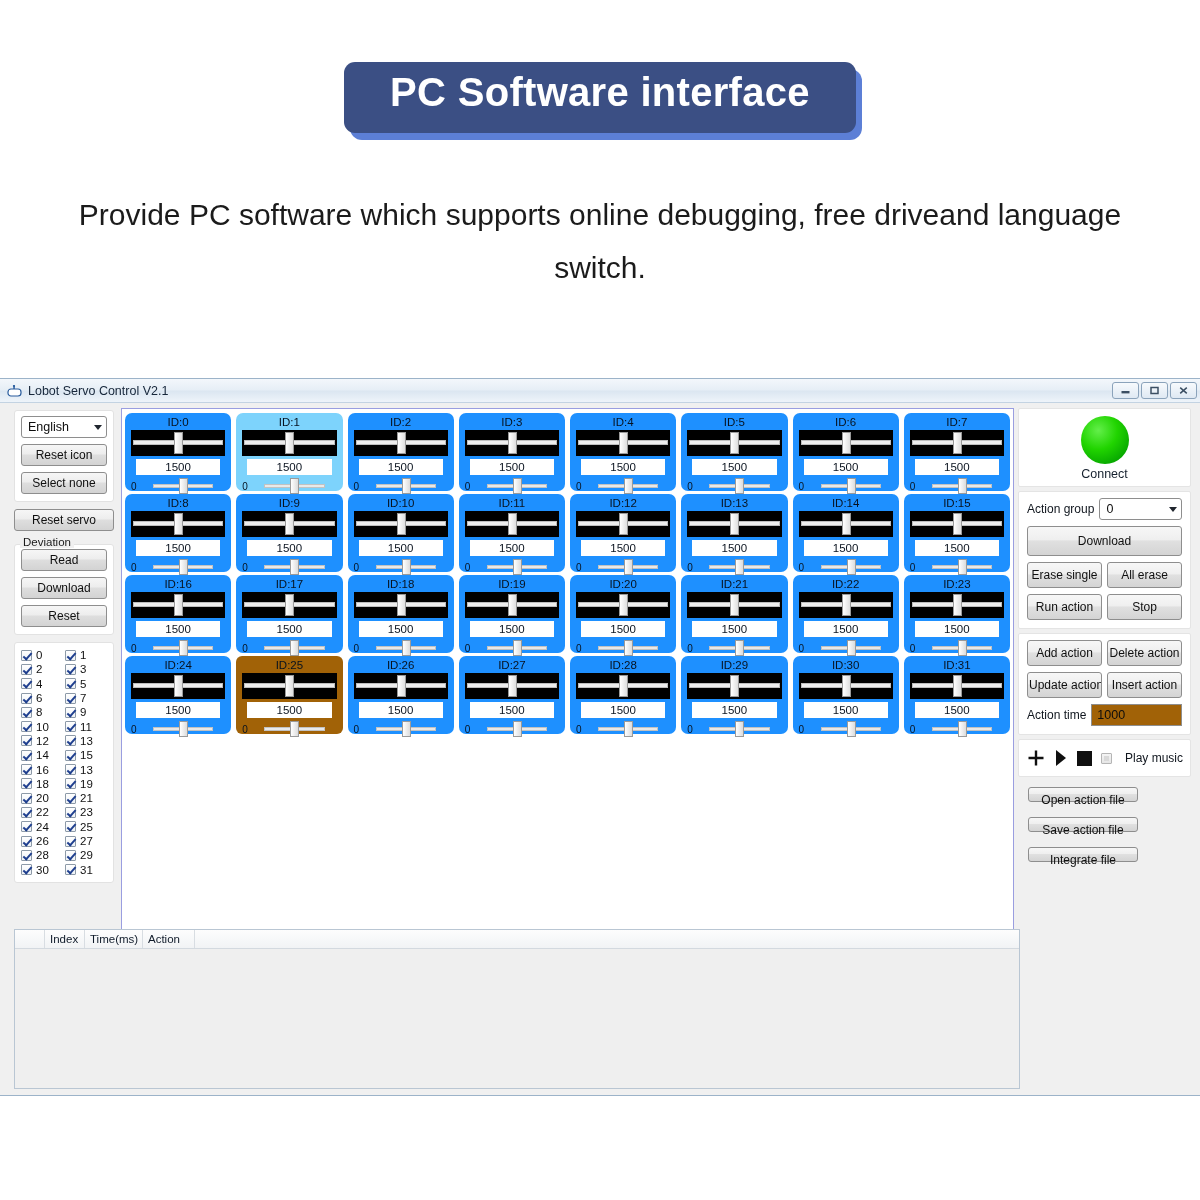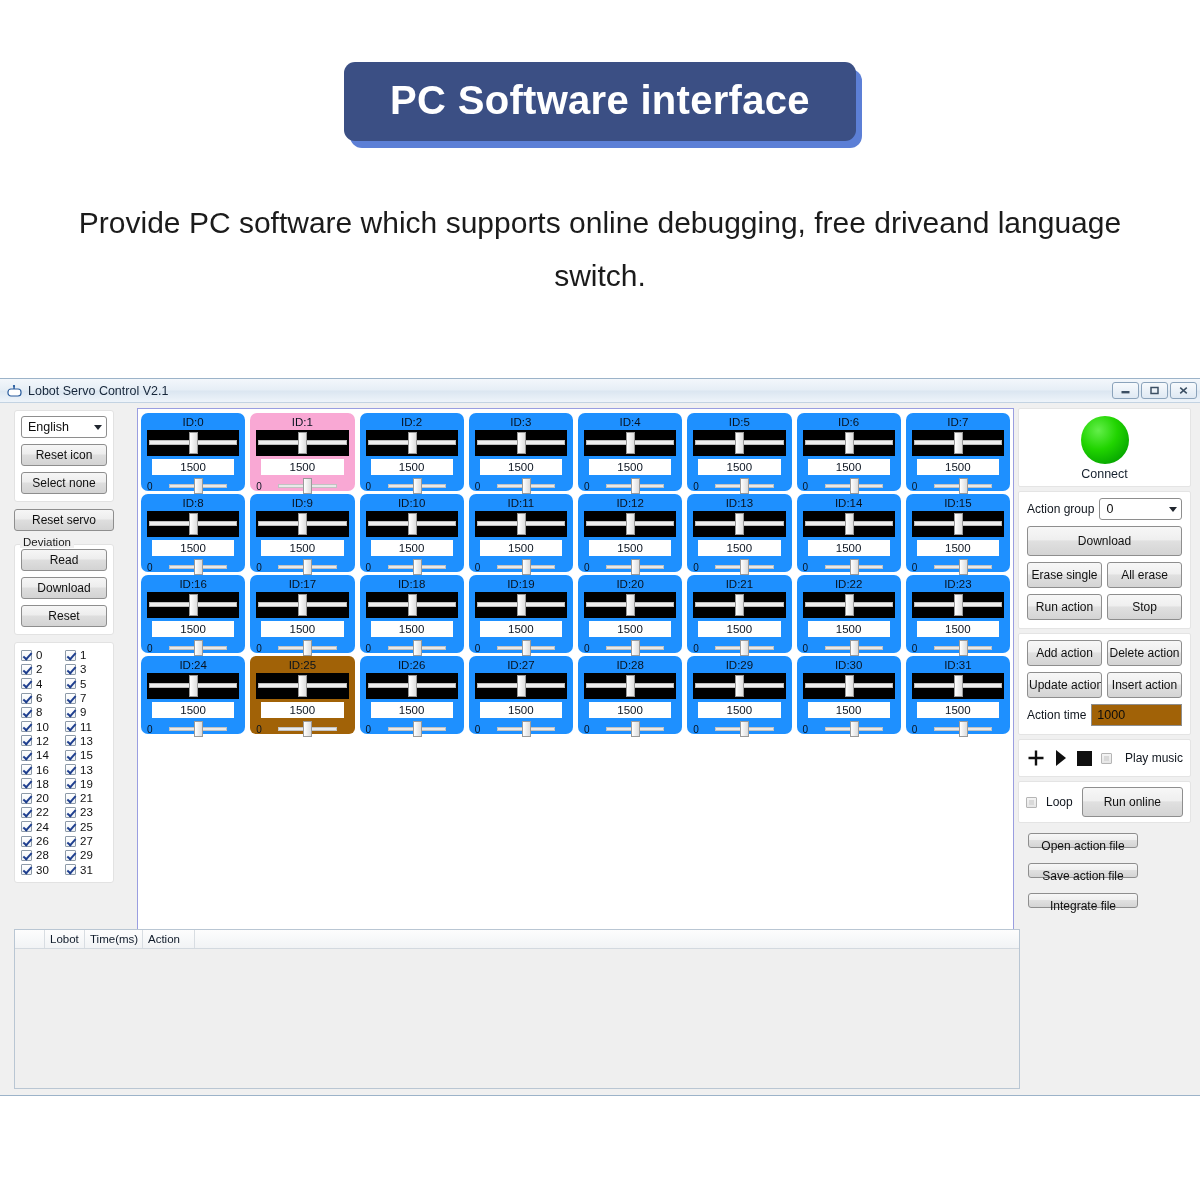--- a/index.html
+++ b/index.html
@@ -27,21 +27,21 @@
     width: 100%; height: 100%;
     background: #5c7fd6;
     border-radius: 12px;
     z-index: 0;
   }
   #promo-banner {
     position: relative;
     z-index: 1;
     background: #3b4f84;
     border-radius: 11px;
-    padding: 17px 46px 20px 46px;
+    padding: 9px 46px 20px 46px;
     color: #ffffff;
     font-size: 40px;
     font-weight: bold;
     letter-spacing: 0.3px;
     line-height: 1.05;
     white-space: nowrap;
   }
   #promo-sub {
     margin: 56px auto 0 auto;
     width: 1070px;
@@ -197,21 +197,21 @@
     left: 3px; top: 0px;
     width: 3px; height: 7px;
     border: solid #1f3f8f;
     border-width: 0 2px 2px 0;
     transform: rotate(42deg);
   }
 
   
   #servo-panel {
     flex: 1 1 auto;
-    margin-left: 23px;
+    margin-left: 7px;
     margin-right: 4px;
     border: 1px solid #9a9ee0;
     background: #ffffff;
     padding: 4px 3px 3px 3px;
     min-width: 0;
     height: 582px;
   }
   #servo-grid {
     display: grid;
     grid-template-columns: repeat(8, 1fr);
@@ -636,21 +636,21 @@
             </div>
             <div class="servo-val">1500</div>
             <div class="servo-bottom">
               <span class="servo-dev">0</span>
               <span class="servo-smallslider">
                 <span class="strack"></span>
                 <span class="sthumb"></span>
               </span>
             </div>
           </div>
-          <div class="servo-card" style="background: #f9a8d4;">
+          <div class="servo-card" style="background: #7dd3fc;">
             <div class="servo-id">ID:1</div>
             <div class="servo-bigslider">
               <span class="track"></span>
               <span class="thumb"></span>
             </div>
             <div class="servo-val">1500</div>
             <div class="servo-bottom">
               <span class="servo-dev">0</span>
               <span class="servo-smallslider">
                 <span class="strack"></span>
@@ -1165,40 +1165,33 @@
             <svg width="14" height="18" viewBox="0 0 14 18">
                 <polygon points="2,1 12,9 2,17" fill="#101010"></polygon>
               </svg>
           </span>
           <span id="icon-stop"></span>
           <span class="chkbox disabled"></span>
           <span class="rlabel">Play music</span>
         </div>
       </div>
 
-      <div class="rpanel" id="loop-panel">
-        <div class="rrow" style="margin-bottom:0;">
-          <span class="chkbox disabled"></span>
-          <span class="rlabel">Loop</span>
-          <span class="rbtn tall" style="margin-left:4px;">Run online</span>
-        </div>
-      </div>
 
       <div id="filebtns">
         <div class="filebtn">Open action file</div>
         <div class="filebtn">Save action file</div>
         <div class="filebtn">Integrate file</div>
       </div>
     </div>
   </div>
 
   <div id="bottom-area">
     <div id="action-table">
       <div id="action-thead">
           <span class="th blank" style="width: 30px;"></span>
-          <span class="th" style="width: 40px;">Lobot</span>
+          <span class="th" style="width: 40px;">Index</span>
           <span class="th" style="width: 58px;">Time(ms)</span>
           <span class="th" style="width: 52px;">Action</span>
         </div>
       <div id="action-tbody"></div>
     </div>
   </div>
 </div>
 
 </body></html>

